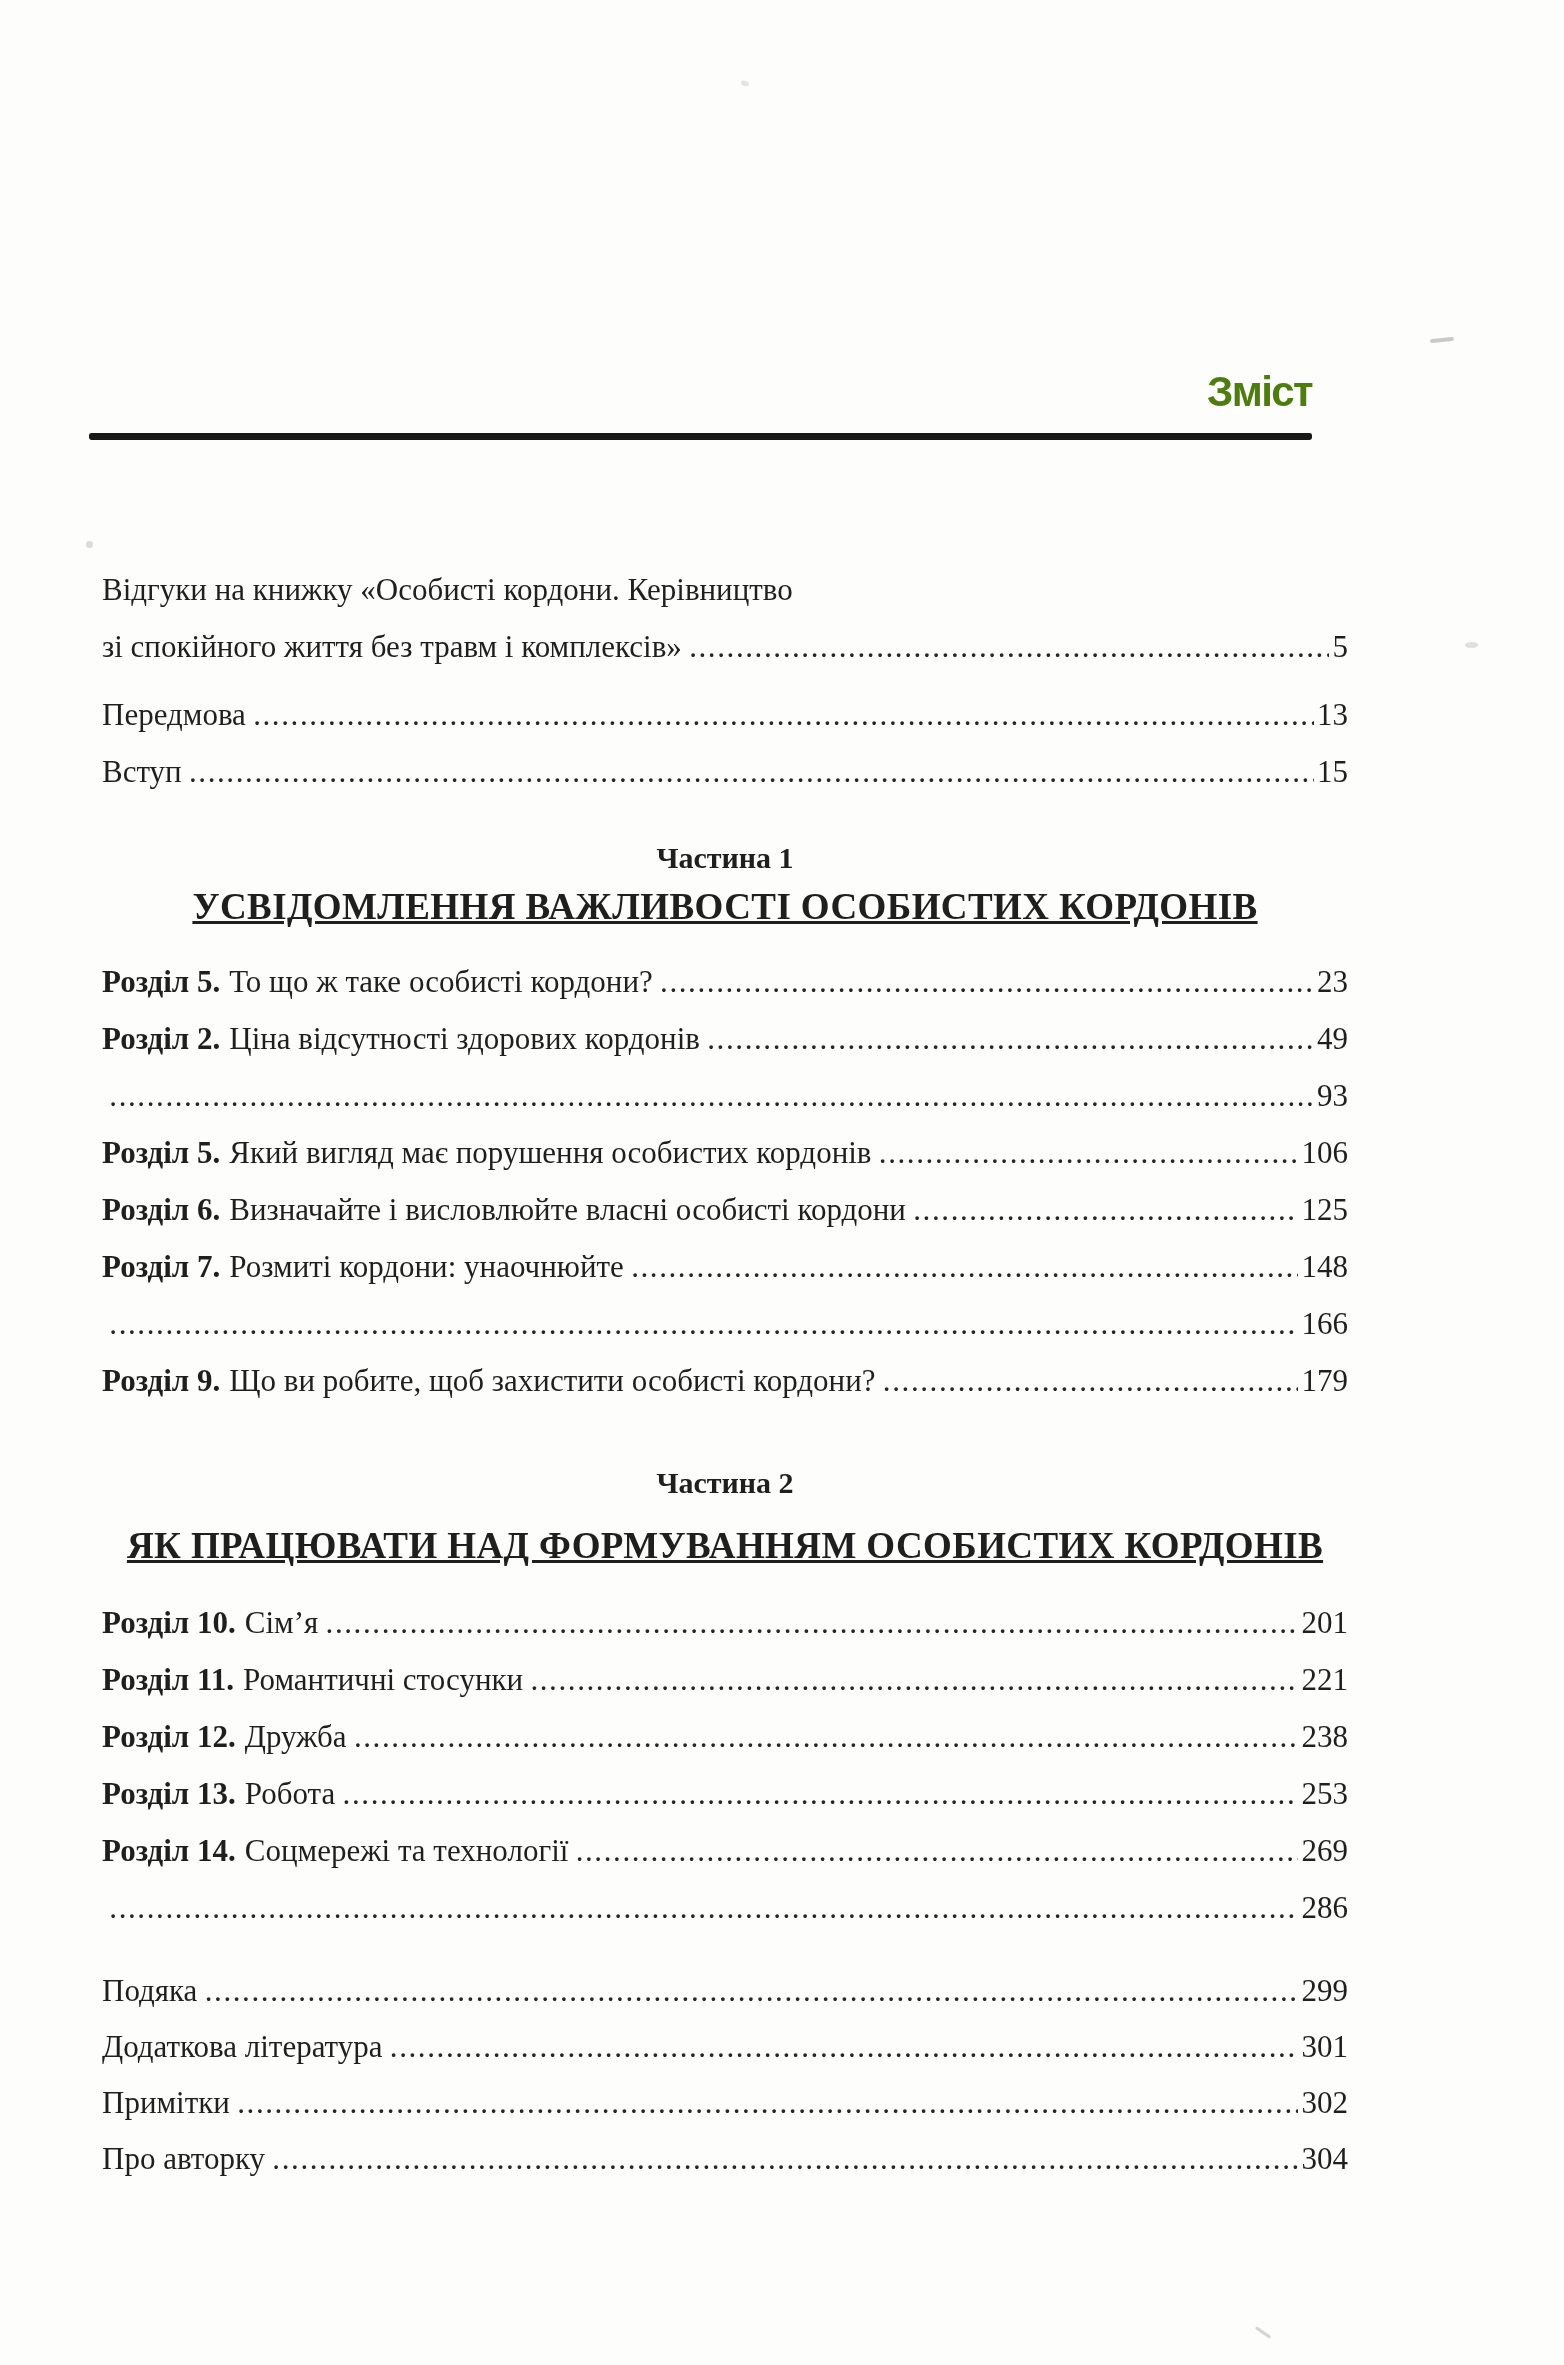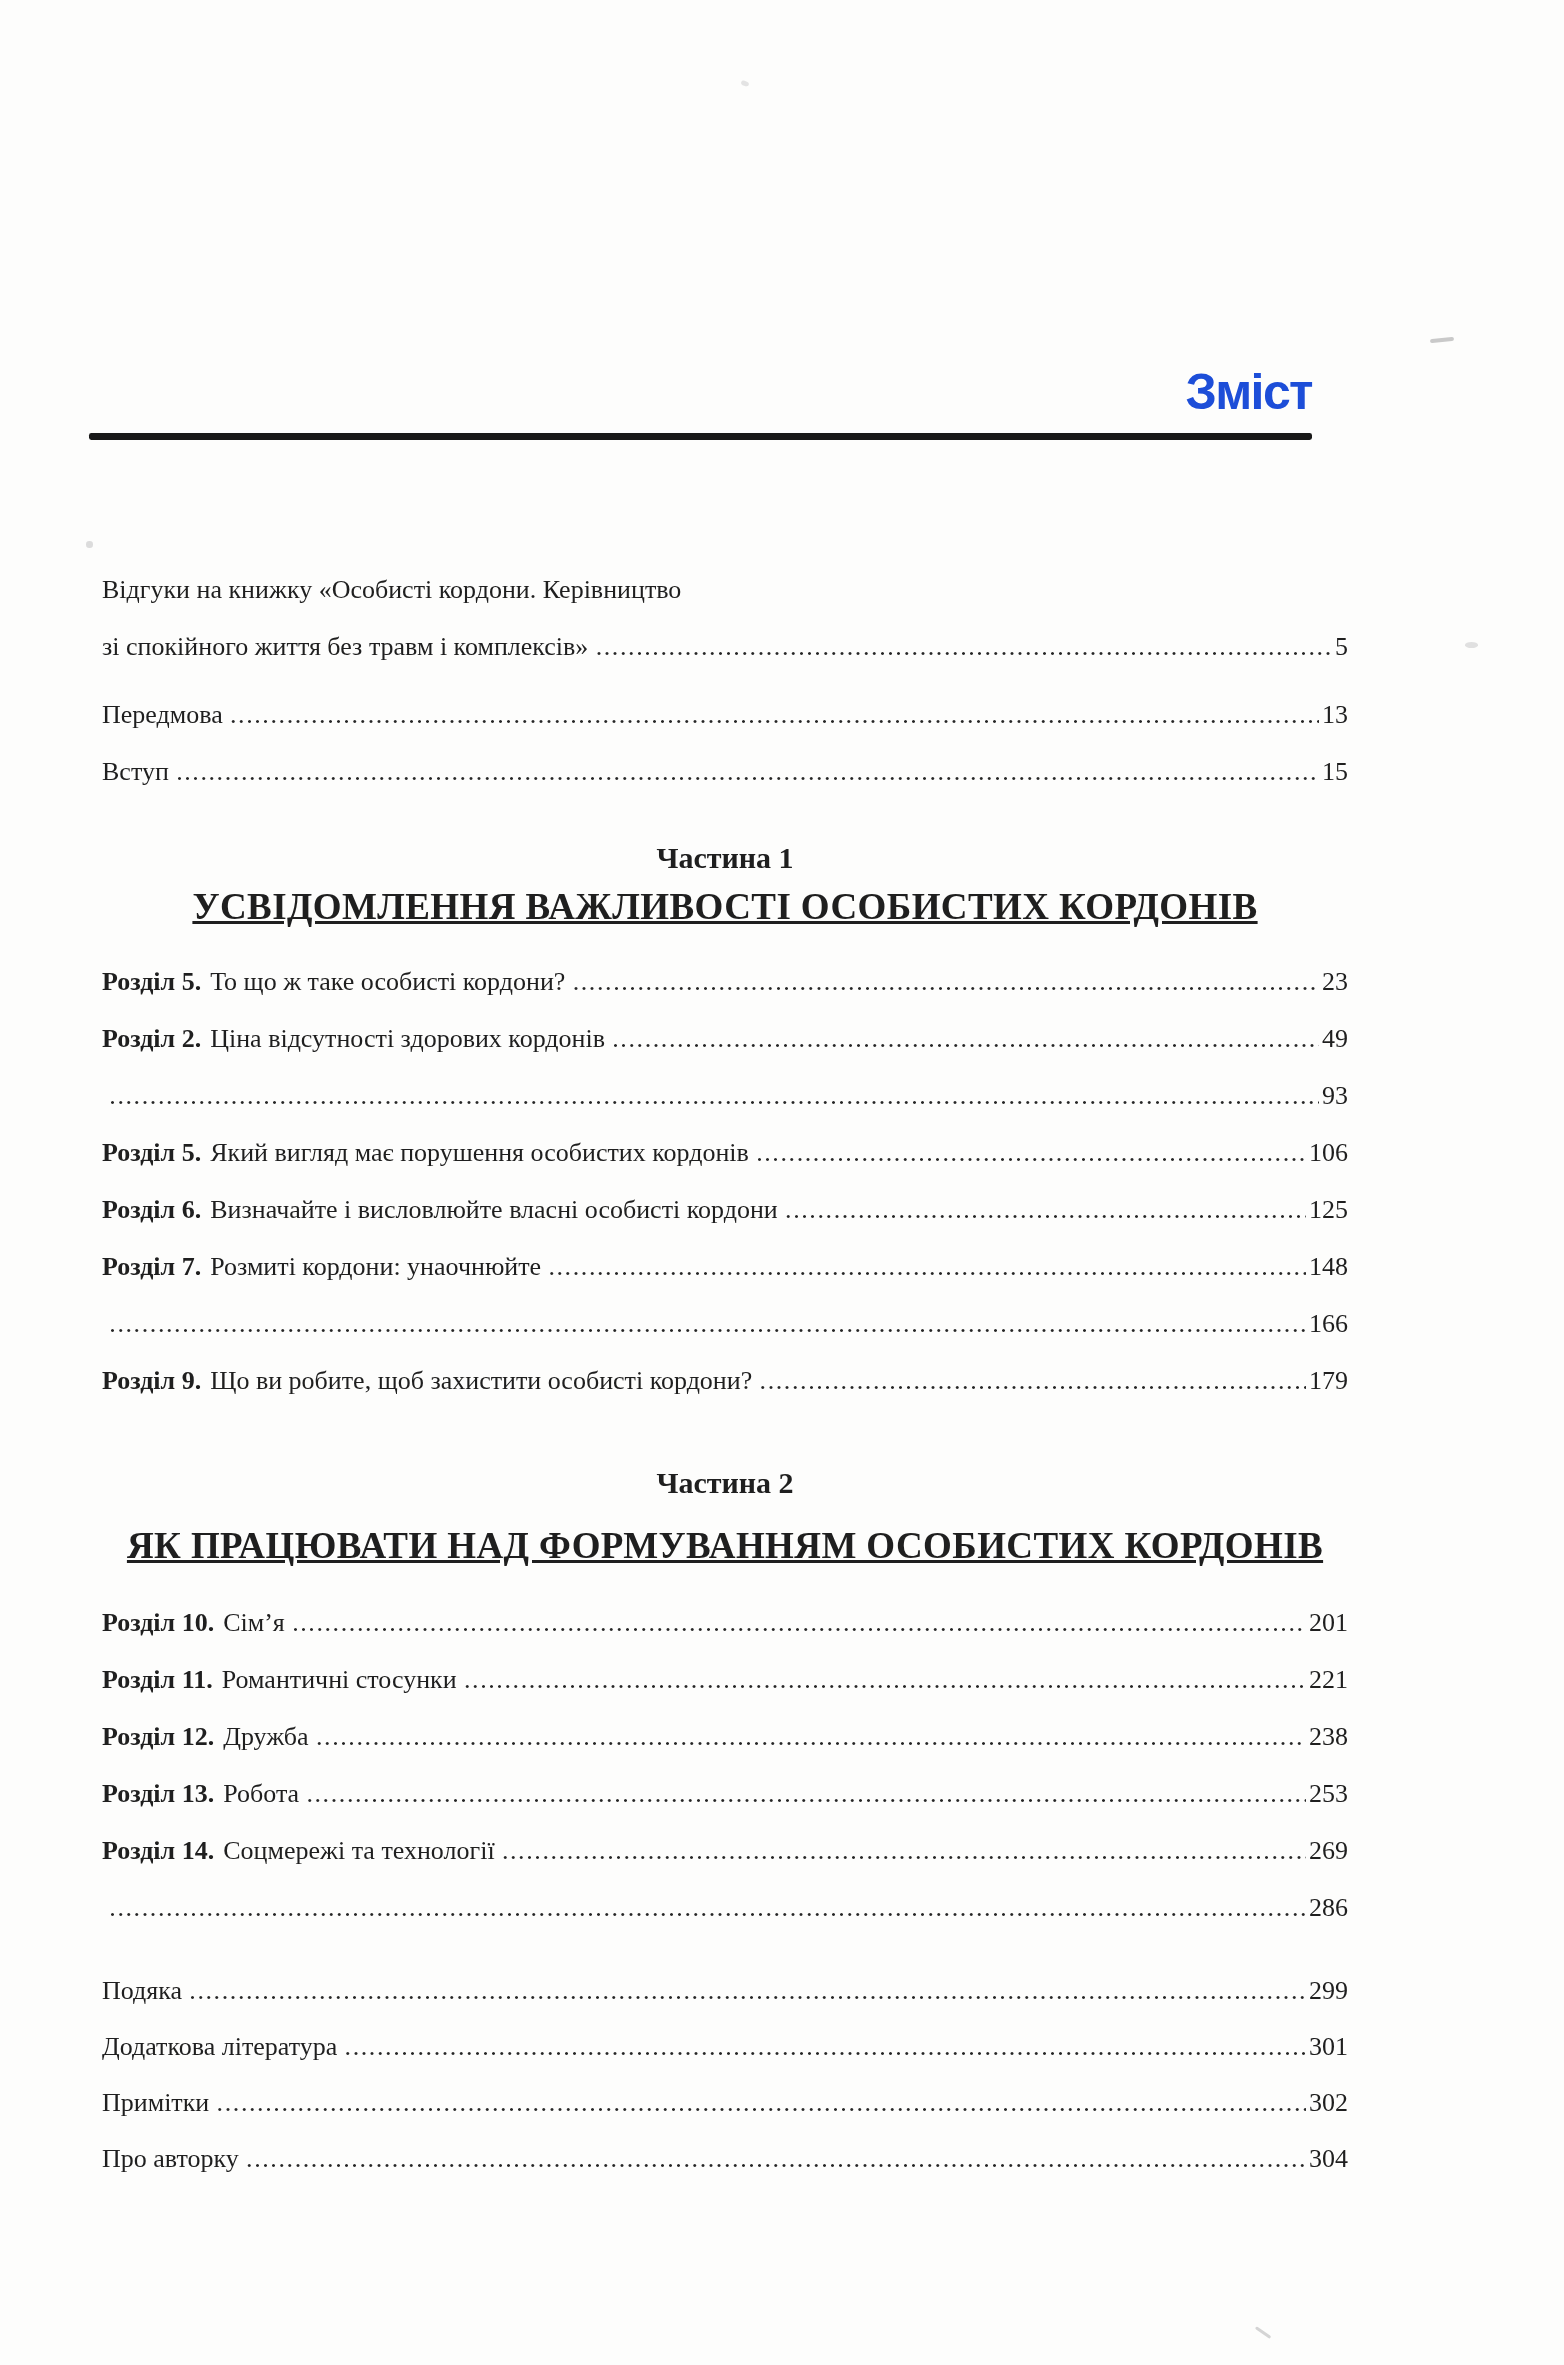--- a/index.html
+++ b/index.html
@@ -7,28 +7,28 @@
   .page {
     position:relative; width:1564px; height:2366px; margin:0 auto;
     background:#fdfdfc; color:#1f1f1f; overflow:hidden;
     font-family:"Liberation Serif", serif;
   }
   .content { position:absolute; left:102px; top:0; width:1246px; }
 
   .doc-title {
     margin-top:362px; text-align:right; padding-right:36px;
     font-family:"Liberation Sans", sans-serif; font-weight:bold;
-    font-size:50px; line-height:60px; letter-spacing:-1.6px; color:#1d4ed8;
+    font-size:42px; line-height:60px; letter-spacing:-1.6px; color:#4d7c0f;
   }
   .title-rule {
     margin-top:11.4px; margin-left:-13px; margin-right:36px;
     height:6.5px; background:#181818; border-radius:2.4px;
   }
 
-  .toc { font-size:26px; }
+  .toc { font-size:31px; }
   .row { display:flex; align-items:baseline; height:57px; line-height:57px; white-space:nowrap; }
   .label { flex:0 0 auto; }
   .pfx { font-weight:bold; margin-right:9px; }
   .dots { flex:1 1 auto; min-width:0; overflow:hidden; white-space:nowrap; margin:0 3.3px 0 7.3px; }
   .dots::after {
     content:"................................................................................................................................................................";
     letter-spacing:1.6px; color:#262626;
   }
   .pg { flex:0 0 auto; text-align:right; }
 

